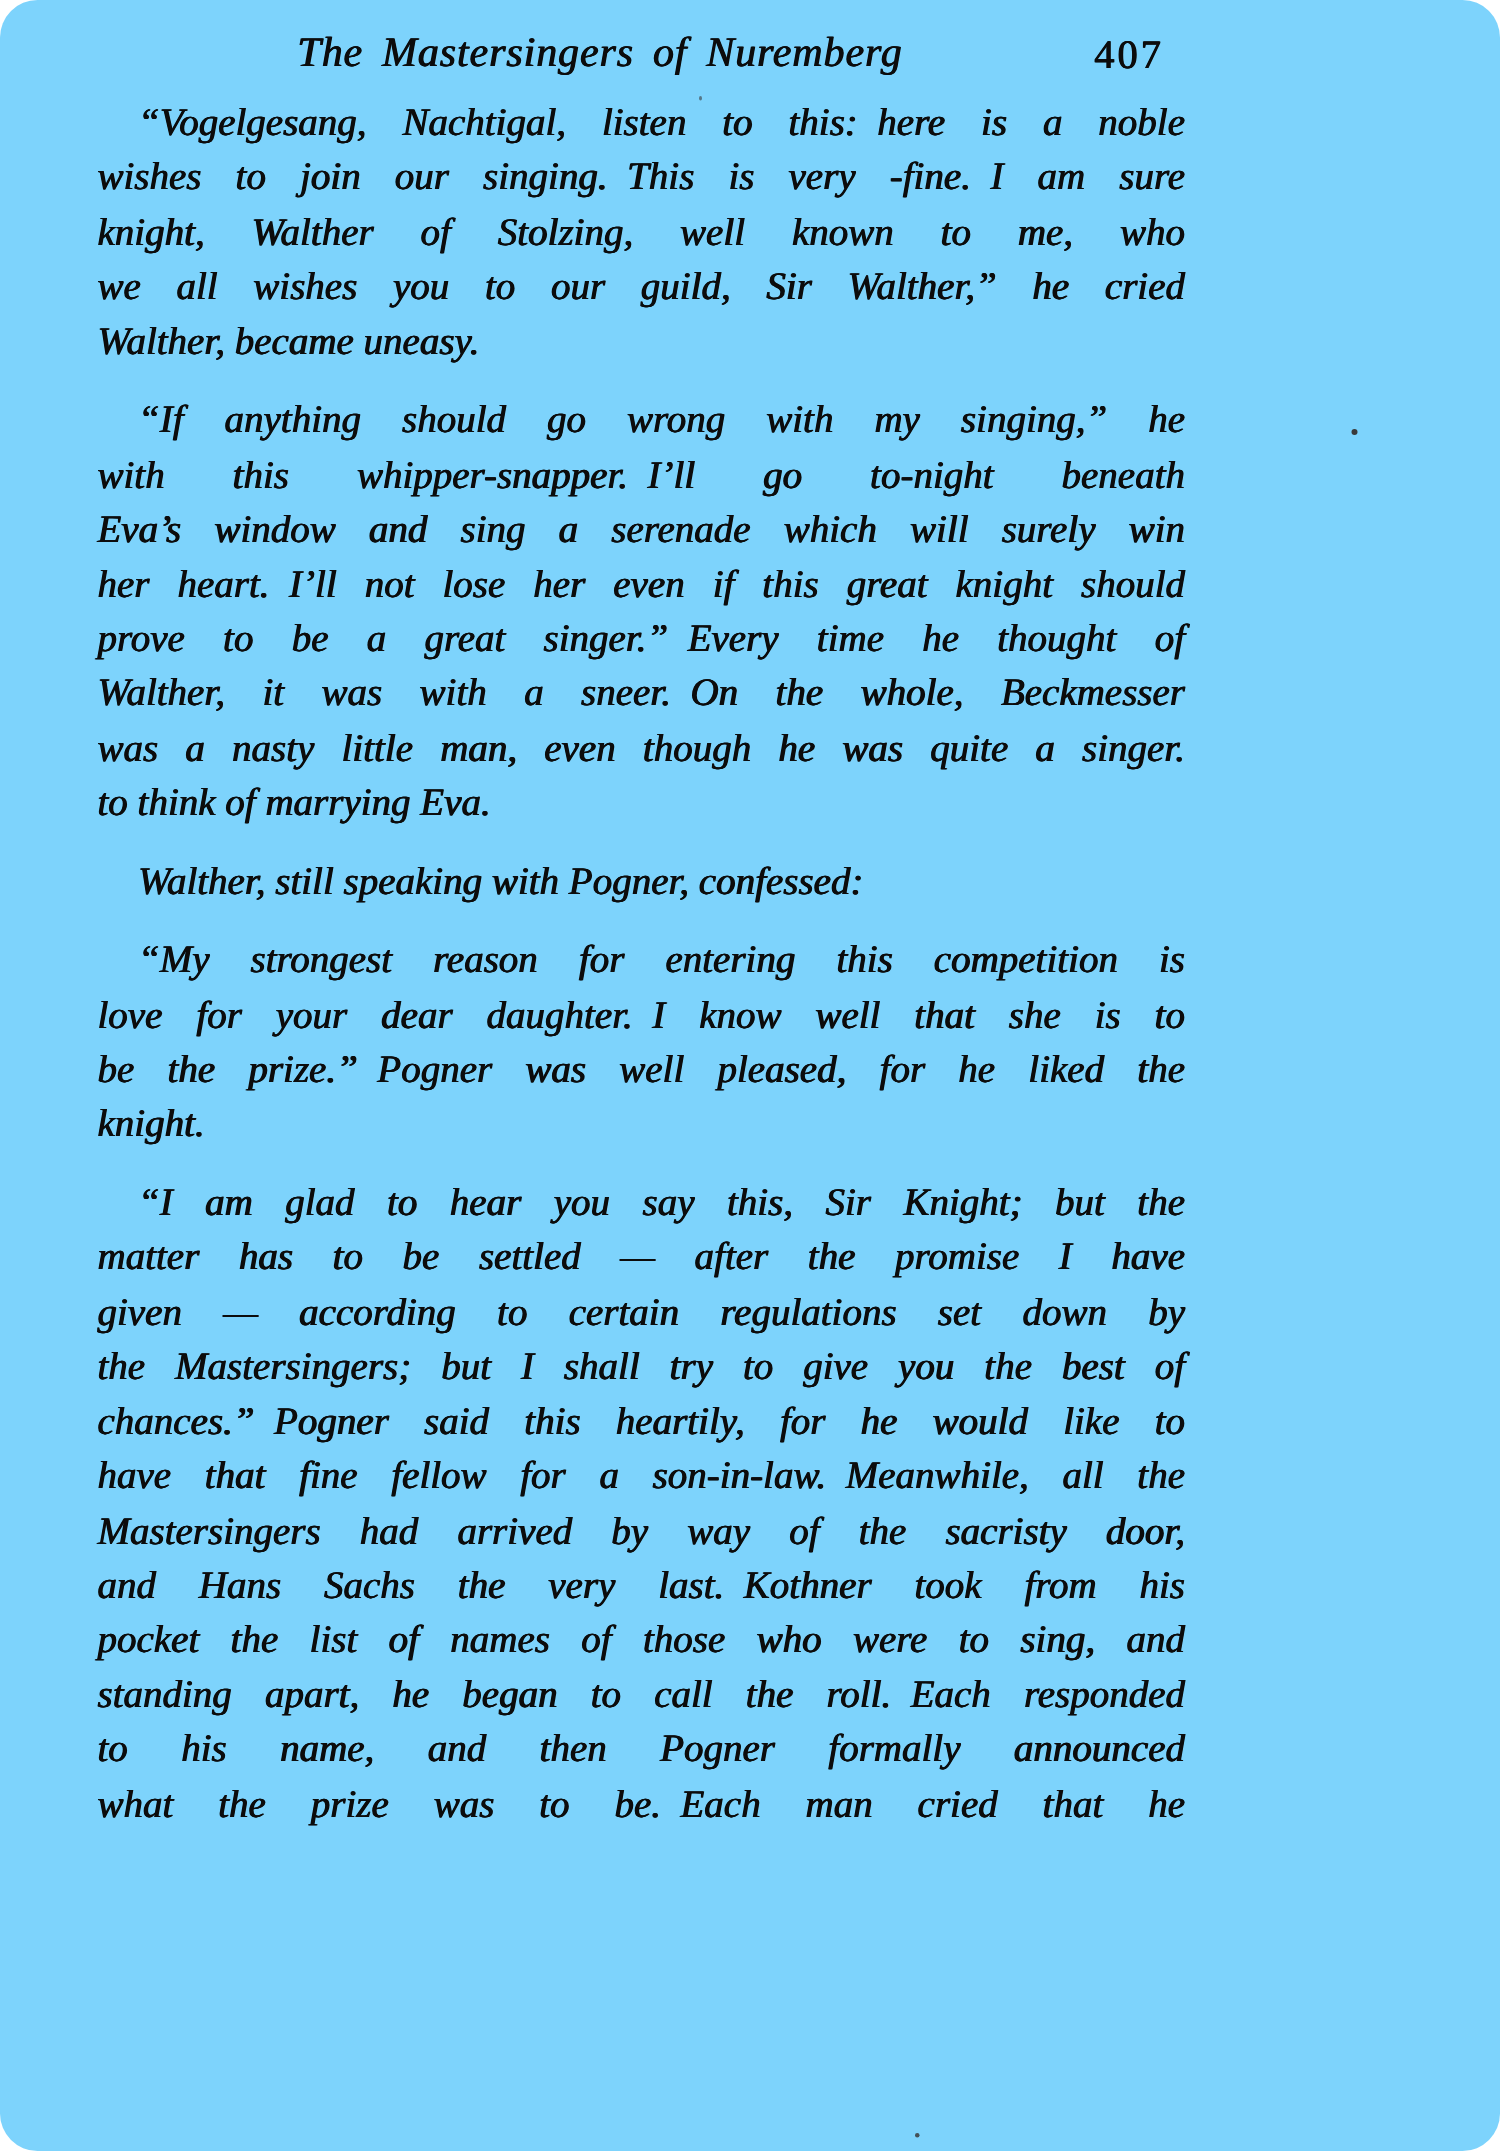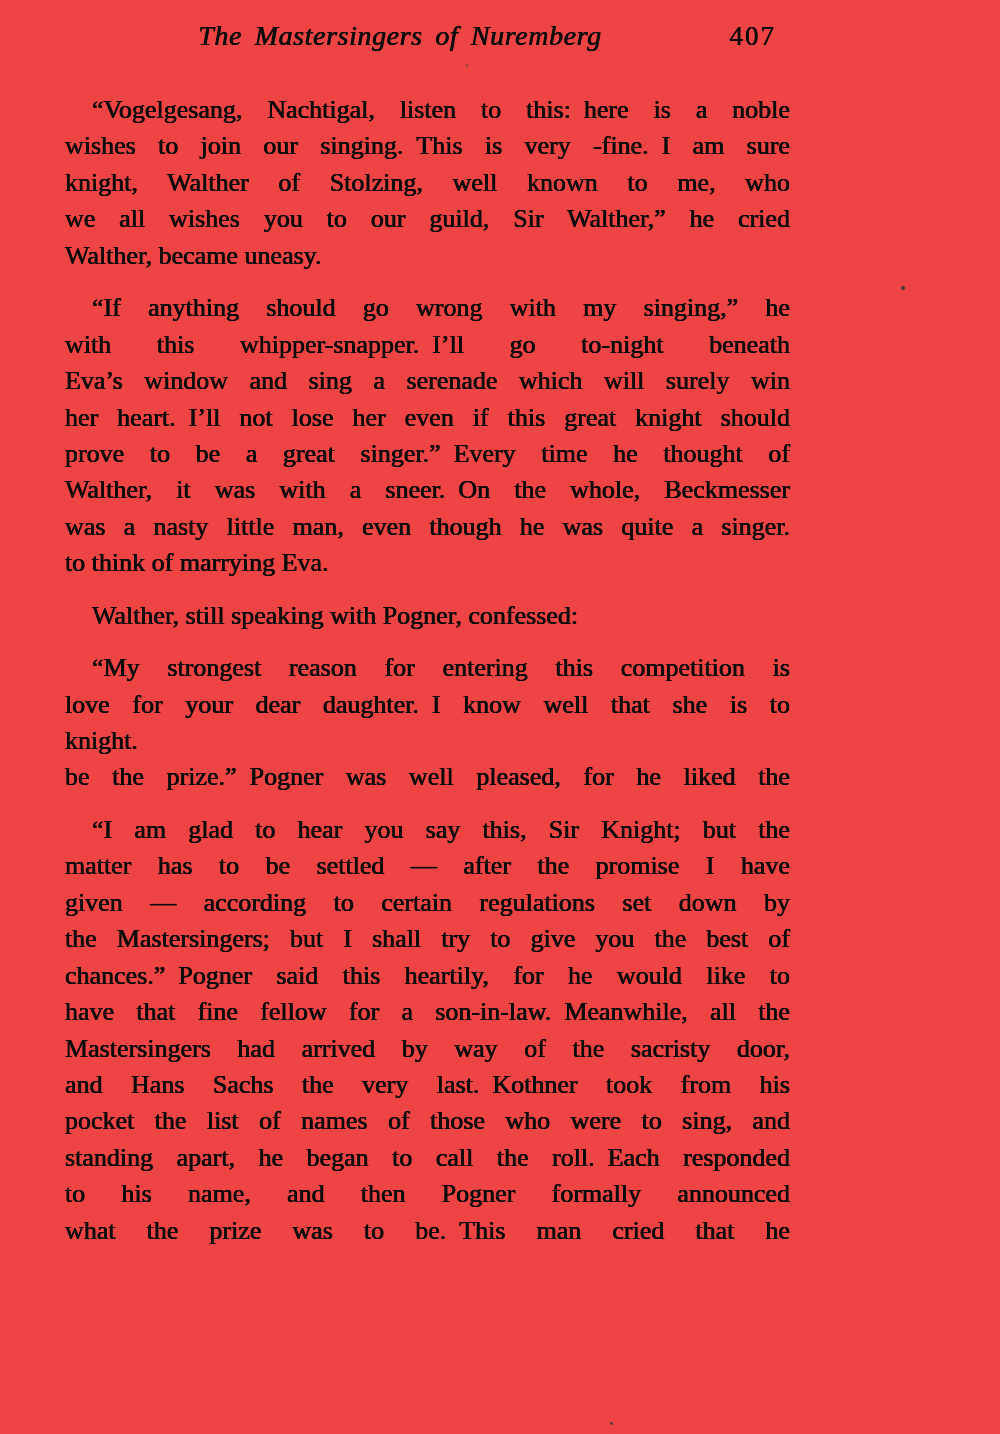--- a/index.html
+++ b/index.html
@@ -4,21 +4,21 @@
 <style>
   html, body { margin: 0; padding: 0; }
   body {
     width: 1000px; height: 1434px;
     background: #ffffff;
     font-family: "Liberation Serif", serif;
     color: #0c0c0c;
     position: relative;
     overflow: hidden;
   }
-  .page { position: absolute; inset: 0; background: #ef4444; }
+  .page { position: absolute; inset: 0; background: #7dd3fc; border-radius: 25px; }
 
   .running-header {
     position: absolute;
     left: 65px; top: 20px;
     width: 725px; height: 36px;
   }
   .header-title {
     position: absolute; left: 0; right: 55px;
     text-align: center;
     font-style: italic;
@@ -29,22 +29,23 @@
   }
   .page-number {
     position: absolute; right: 14px; top: 1px;
     font-size: 27px;
     letter-spacing: 2px;
     text-shadow: 0.35px 0 0 currentColor, -0.35px 0 0 currentColor;
   }
 
   .text-body {
     position: absolute;
-    left: 65px; top: 92px;
+    left: 65px; top: 64px;
     width: 725px;
+    font-style: italic;
   }
   .para { margin: 0; padding: 0; }
   .line {
     font-size: 26px;
     line-height: 36.45px;
     height: 36.45px;
     text-align: justify;
     text-align-last: justify;
     text-shadow: 0.35px 0 0 currentColor, -0.35px 0 0 currentColor;
     white-space: normal;
@@ -97,38 +98,38 @@
 
     <p class="para">
       </p>
       <div class="line last indent">Walther, still speaking with Pogner, confessed:</div>
     <p></p>
 
     <p class="para">
       </p>
       <div class="line indent">“My strongest reason for entering this competition is</div>
       <div class="line">love for your dear daughter. I know well that she is to</div>
+      <div class="line">be the prize.” Pogner was well pleased, for he liked the</div>
       <div class="line last">knight.</div>
-      <div class="line">be the prize.” Pogner was well pleased, for he liked the</div>
     <p></p>
 
     <p class="para">
       </p>
       <div class="line indent">“I am glad to hear you say this, Sir Knight; but the</div>
       <div class="line">matter has to be settled — after the promise I have</div>
       <div class="line">given — according to certain regulations set down by</div>
       <div class="line">the Mastersingers; but I shall try to give you the best of</div>
       <div class="line">chances.” Pogner said this heartily, for he would like to</div>
       <div class="line">have that fine fellow for a son-in-law. Meanwhile, all the</div>
       <div class="line">Mastersingers had arrived by way of the sacristy door,</div>
       <div class="line">and Hans Sachs the very last. Kothner took from his</div>
       <div class="line">pocket the list of names of those who were to sing, and</div>
       <div class="line">standing apart, he began to call the roll. Each responded</div>
       <div class="line">to his name, and then Pogner formally announced</div>
-      <div class="line">what the prize was to be. This man cried that he</div>
+      <div class="line">what the prize was to be. Each man cried that he</div>
     <p></p>
 
   </div>
 
   <div class="speck" id="speck-right"></div>
   <div class="speck" id="speck-bottom"></div>
   <div class="speck" id="speck-header"></div>
 
 </div>
 

